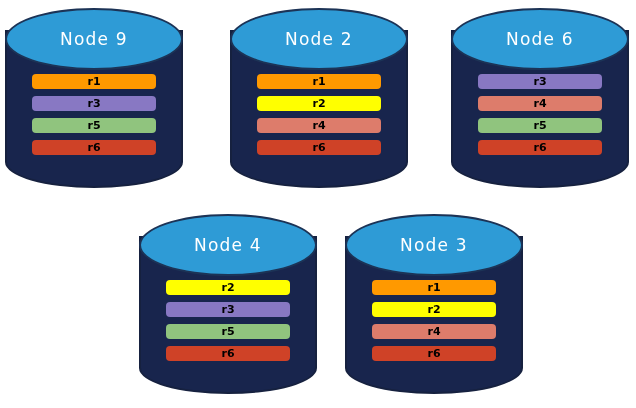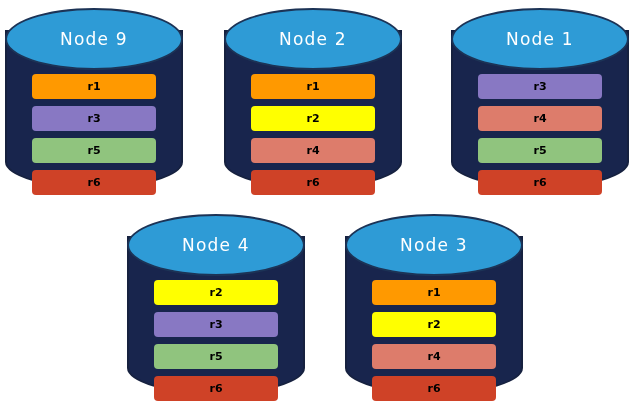--- a/index.html
+++ b/index.html
@@ -68,21 +68,21 @@
     top: 62px;
     width: 178px;
     padding-top: 4px;
     display: flex;
     flex-direction: column;
     align-items: center;
     gap: 7px;
   }
   .replica-bar {
     width: 124px;
-    height: 25px;
+    height: 15px;
     border-radius: 4px;
     display: flex;
     align-items: center;
     justify-content: center;
     color: #000000;
     font-weight: bold;
     font-size: 11px;
     font-family: "DejaVu Sans", sans-serif;
     line-height: 1;
   }
@@ -95,43 +95,43 @@
       <div class="node-body" style="background: rgb(24, 37, 77);"></div>
       <div class="node-top" style="background: rgb(46, 155, 214);"></div>
       <div class="node-label" style="color: rgb(255, 255, 255);">Node  9</div>
       <div class="replica-stack">
         <div class="replica-bar" style="background: rgb(255, 153, 0);">r1</div>
         <div class="replica-bar" style="background: rgb(136, 120, 195);">r3</div>
         <div class="replica-bar" style="background: rgb(144, 196, 126);">r5</div>
         <div class="replica-bar" style="background: rgb(207, 66, 39);">r6</div>
       </div>
     </div>
-    <div class="node" style="left: 224px; top: 8px;">
+    <div class="node" style="left: 230px; top: 8px;">
       <div class="node-body" style="background: rgb(24, 37, 77);"></div>
       <div class="node-top" style="background: rgb(46, 155, 214);"></div>
       <div class="node-label" style="color: rgb(255, 255, 255);">Node  2</div>
       <div class="replica-stack">
         <div class="replica-bar" style="background: rgb(255, 153, 0);">r1</div>
         <div class="replica-bar" style="background: rgb(255, 255, 0);">r2</div>
         <div class="replica-bar" style="background: rgb(221, 124, 107);">r4</div>
         <div class="replica-bar" style="background: rgb(207, 66, 39);">r6</div>
       </div>
     </div>
     <div class="node" style="left: 451px; top: 8px;">
       <div class="node-body" style="background: rgb(24, 37, 77);"></div>
       <div class="node-top" style="background: rgb(46, 155, 214);"></div>
-      <div class="node-label" style="color: rgb(255, 255, 255);">Node  1</div>
+      <div class="node-label" style="color: rgb(255, 255, 255);">Node  6</div>
       <div class="replica-stack">
         <div class="replica-bar" style="background: rgb(136, 120, 195);">r3</div>
         <div class="replica-bar" style="background: rgb(221, 124, 107);">r4</div>
         <div class="replica-bar" style="background: rgb(144, 196, 126);">r5</div>
         <div class="replica-bar" style="background: rgb(207, 66, 39);">r6</div>
       </div>
     </div>
-    <div class="node" style="left: 127px; top: 214px;">
+    <div class="node" style="left: 139px; top: 214px;">
       <div class="node-body" style="background: rgb(24, 37, 77);"></div>
       <div class="node-top" style="background: rgb(46, 155, 214);"></div>
       <div class="node-label" style="color: rgb(255, 255, 255);">Node  4</div>
       <div class="replica-stack">
         <div class="replica-bar" style="background: rgb(255, 255, 0);">r2</div>
         <div class="replica-bar" style="background: rgb(136, 120, 195);">r3</div>
         <div class="replica-bar" style="background: rgb(144, 196, 126);">r5</div>
         <div class="replica-bar" style="background: rgb(207, 66, 39);">r6</div>
       </div>
     </div>

